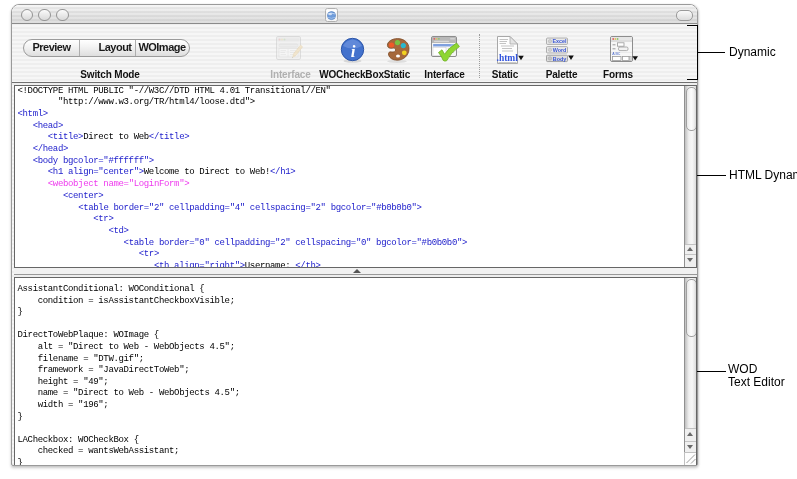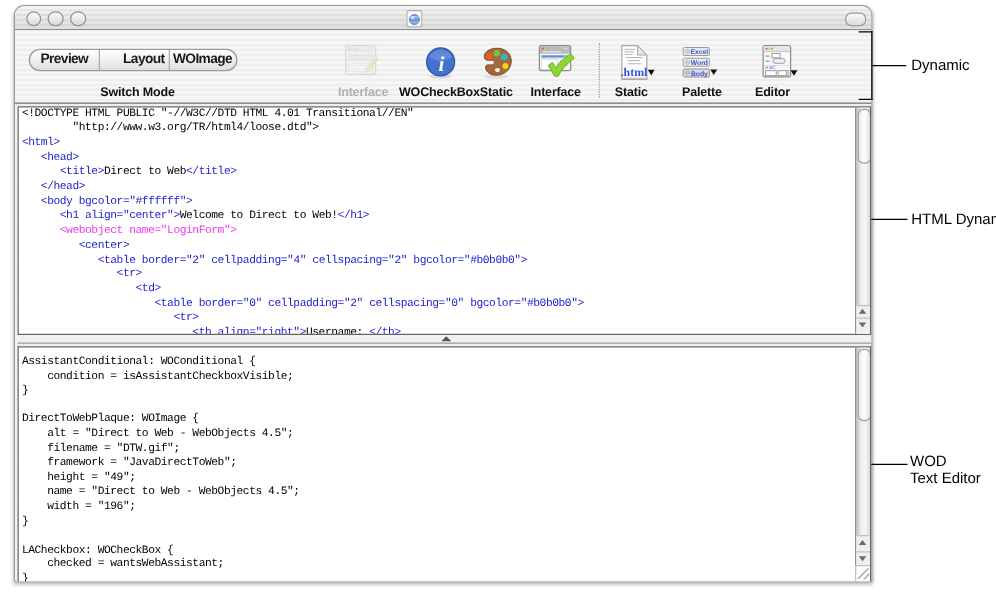--- a/index.html
+++ b/index.html
@@ -87,21 +87,21 @@
       <div class="seglab abs" style="left:64px;width:55px">Layout</div>
       <div class="seglab abs" style="left:112px;width:53px">WOImage</div>
     </div>
     <div class="tblab abs" style="left:98px">Switch Mode</div>
     <div class="tblab dis abs" style="left:278.5px">Interface</div>
     <div class="tblab abs" style="left:339.5px">WOCheckBox</div>
     <div class="tblab abs" style="left:385px">Static</div>
     <div class="tblab abs" style="left:432.5px">Interface</div>
     <div class="tblab abs" style="left:493px">Static</div>
     <div class="tblab abs" style="left:549.5px">Palette</div>
-    <div class="tblab abs" style="left:606px">Editor</div>
+    <div class="tblab abs" style="left:606px">Forms</div>
     <div id="sep" class="abs"></div>
 
     <svg class="abs" style="left:262.5px;top:11px;opacity:0.55" width="30" height="30" viewBox="0 0 30 30">
       <rect x="1.5" y="1.5" width="24" height="23" rx="1.5" fill="#ededed" stroke="#c9c9c9"></rect>
       <rect x="2.5" y="2.5" width="22" height="4" fill="#e2e2e2"></rect>
       <circle cx="4.5" cy="4.5" r="1" fill="#e8b7b7"></circle>
         <circle cx="7" cy="4.5" r="1" fill="#e8dcb2"></circle>
         <circle cx="9.5" cy="4.5" r="1" fill="#bcd6b4"></circle>
       <rect x="4" y="9" width="19" height="3" rx="1.5" fill="#e4e4e4" stroke="#d2d2d2" stroke-width="0.6"></rect>
       <rect x="4" y="13.5" width="19" height="8.5" fill="#f7f7f7" stroke="#d2d2d2" stroke-width="0.6"></rect>

